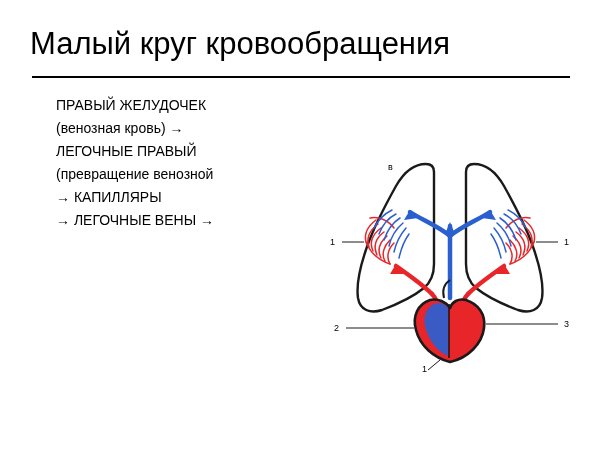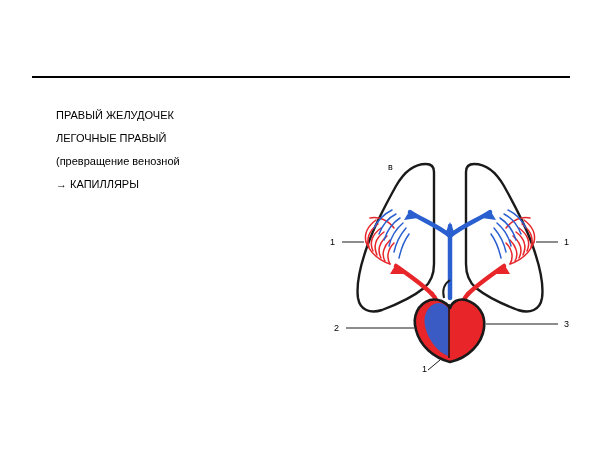--- a/index.html
+++ b/index.html
@@ -33,23 +33,23 @@
     position: absolute;
     left: 32px;
     top: 76px;
     width: 538px;
     height: 2px;
     background: #000000;
   }
   #body-text {
     position: absolute;
     left: 56px;
-    top: 104px;
+    top: 94px;
     width: 255px;
-    font-size: 11px;
+    font-size: 14px;
     line-height: 23px;
     color: #000000;
   }
   #body-text .ln {
     display: block;
     white-space: nowrap;
   }
   #diagram {
     position: absolute;
     left: 318px;
@@ -64,27 +64,30 @@
     font-family: "Liberation Sans", sans-serif;
     font-size: 9px;
     fill: #000000;
   }
 </style>
 </head>
 <body>
 
 <div id="slide">
 
+  <div id="title">Малый круг кровообращения</div>
   <div id="title-underline"></div>
 
   <div id="body-text">
     <span class="ln">ПРАВЫЙ ЖЕЛУДОЧЕК</span>
+    <span class="ln">(венозная кровь) →</span>
     <span class="ln">ЛЕГОЧНЫЕ ПРАВЫЙ</span>
     <span class="ln">(превращение венозной</span>
     <span class="ln">→ КАПИЛЛЯРЫ</span>
+    <span class="ln">→ ЛЕГОЧНЫЕ ВЕНЫ →</span>
   </div>
 
   <div id="diagram">
     <svg width="264" height="225" viewBox="0 0 264 225" xmlns="http://www.w3.org/2000/svg">
 
       <path d="M108 16 C 96 16, 86 24, 78 38 C 68 56, 58 74, 50 96
                C 42 118, 38 136, 40 150 C 42 162, 52 166, 64 162
                C 80 156, 96 148, 106 140 C 113 134, 116 126, 116 116
                L 116 24 C 116 19, 113 16, 108 16 Z" fill="#ffffff" stroke="#1a1a1a" stroke-width="2.4" stroke-linejoin="round"></path>
 

